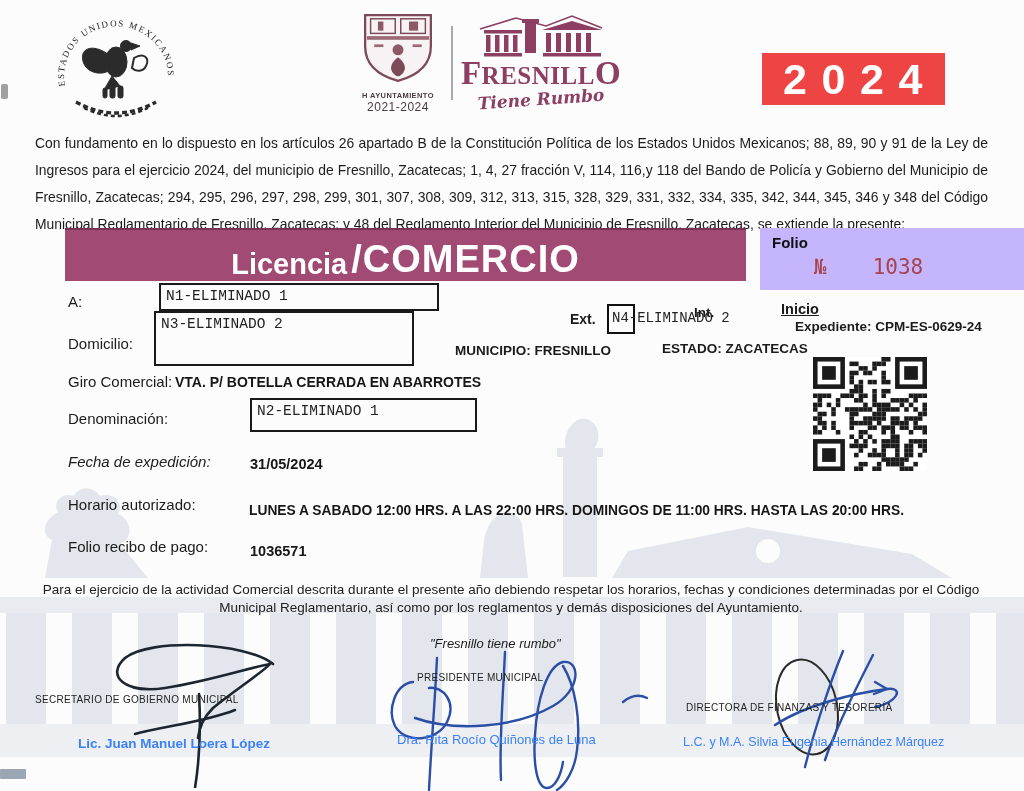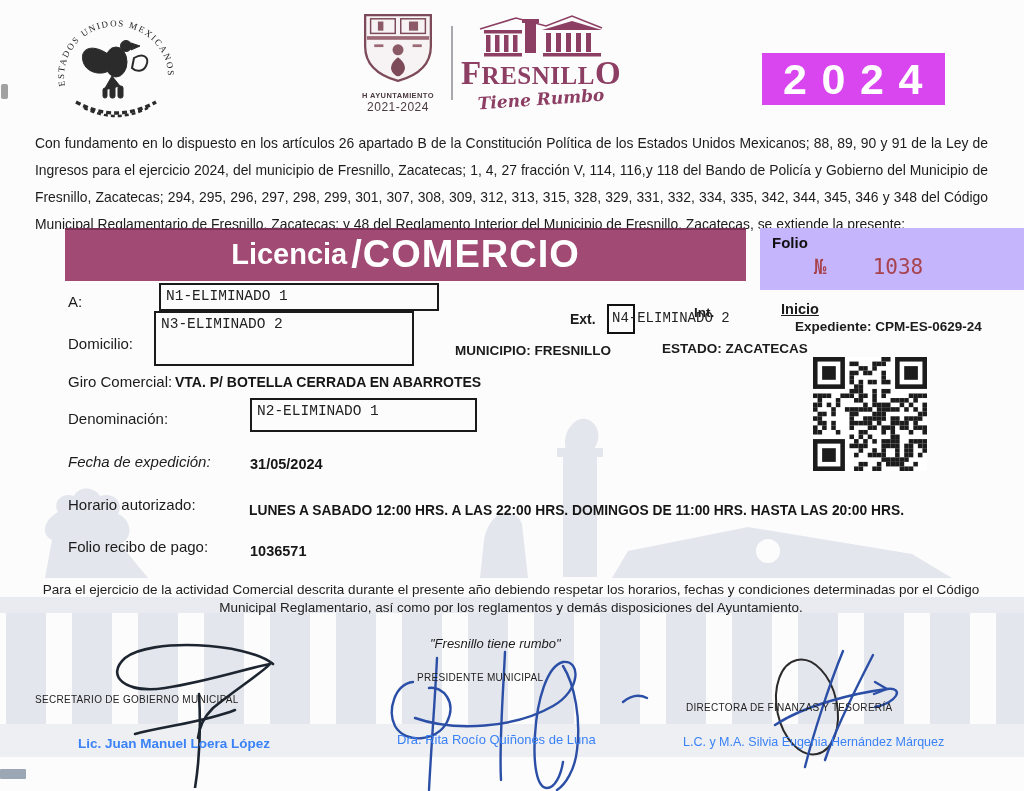--- a/index.html
+++ b/index.html
@@ -12,27 +12,27 @@
   
   .seal{left:50px;top:6px;}
   .shield-block{left:350px;top:10px;width:96px;text-align:center;}
   .shield-cap{font-size:7.5px;letter-spacing:.4px;color:#4a3a40;font-weight:bold;margin-top:1px;}
   .shield-years{font-size:12px;color:#4a3a40;letter-spacing:.5px;}
   .hdr-divider{left:451px;top:26px;width:2px;height:74px;background:#a9a9ad;}
   .flogo{left:460px;top:14px;width:162px;text-align:center;color:#8c3f63;}
   .flogo-name{font-family:"Liberation Serif",serif;font-weight:bold;font-size:25px;letter-spacing:.5px;line-height:24px;margin-top:-1px;}
   .flogo-name .big{font-size:33px;}
   .flogo-tag{font-family:"DejaVu Serif",serif;font-style:italic;font-size:17px;transform:rotate(-4deg);margin-top:1px;font-weight:600;}
-  .year-badge{left:762px;top:53px;width:183px;height:52px;background:#d946ef;color:#fff;
+  .year-badge{left:762px;top:53px;width:183px;height:52px;background:#ef4444;color:#fff;
       font-weight:bold;font-size:43px;letter-spacing:.34em;text-indent:.3em;
       display:flex;align-items:center;justify-content:center;}
   
   .legal{left:35px;top:130px;width:953px;font-size:13.9px;line-height:27px;text-align:justify;color:#1c1c1c;}
   
-  .banner{left:65px;top:228px;width:681px;height:53px;background:#a04a74;display:flex;align-items:center;justify-content:center;box-shadow:inset 0 2px 0 rgba(40,10,30,.35);}
+  .banner{left:65px;top:228px;width:681px;height:53px;background:#a04a74;display:flex;align-items:flex-end;justify-content:center;box-shadow:inset 0 2px 0 rgba(40,10,30,.35);}
   .banner .pfx{color:#fff;font-weight:bold;font-size:29px;margin-right:4px;}
   .banner .main{color:#fff;font-weight:bold;font-size:38px;letter-spacing:1px;}
   .folio-box{left:760px;top:228px;width:264px;height:62px;background:#c4b5fd;}
   .folio-label{font-weight:bold;font-size:15px;color:#101010;padding:6px 0 0 12px;}
   .folio-row{display:flex;margin:4px 0 0 54px;gap:46px;color:#a8434e;
       font-family:"DejaVu Sans Mono","Liberation Mono",monospace;font-size:21px;}
   
   .lbl{font-size:15px;color:#1b1b1b;}
   .boxed{border:2px solid #1a1a1a;background:transparent;
       font-family:"Liberation Mono","DejaVu Sans Mono",monospace;font-size:14.5px;color:#222;

